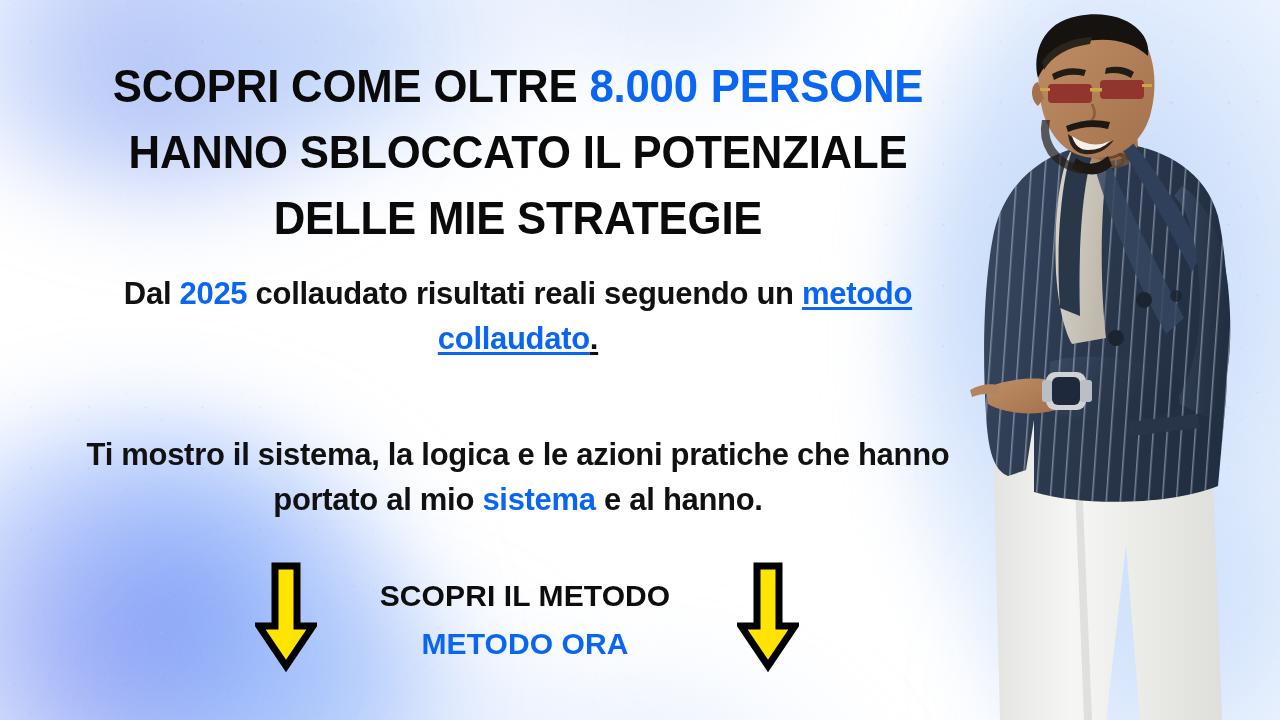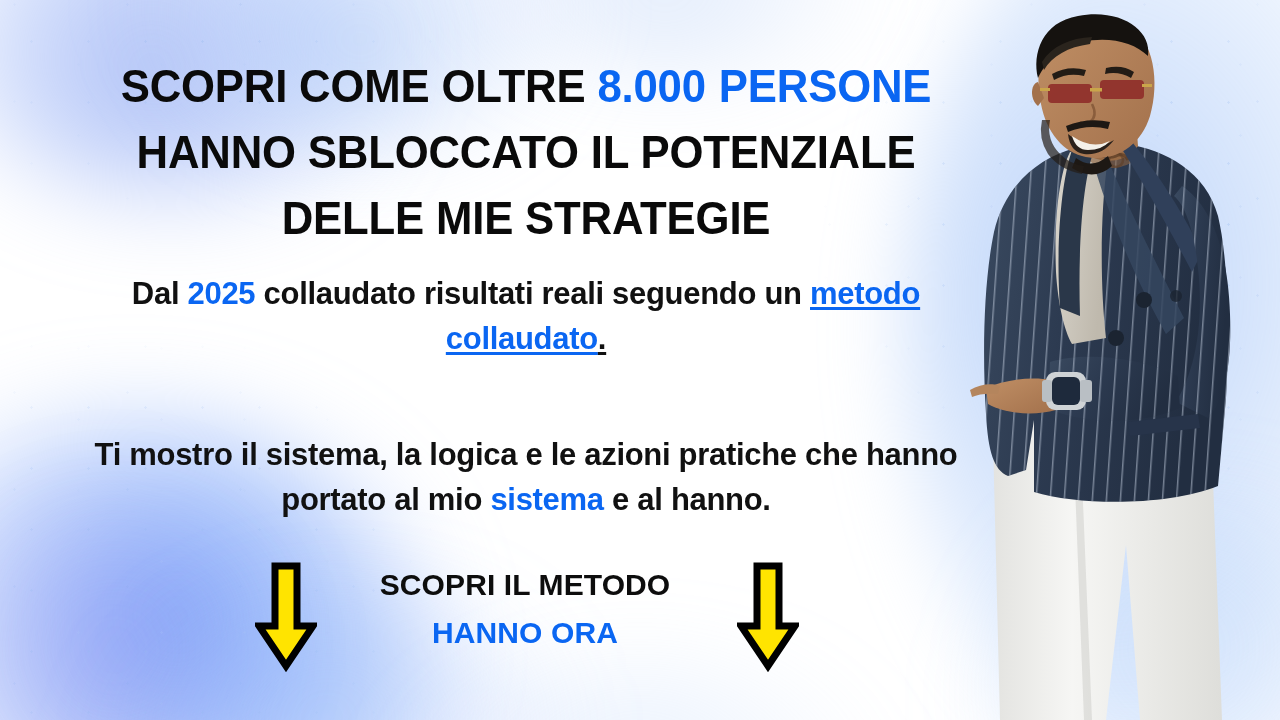--- a/index.html
+++ b/index.html
@@ -56,21 +56,21 @@
     -webkit-mask-image: radial-gradient(ellipse 420px 340px at 1160px 230px, #000 0%, rgba(0,0,0,.65) 55%, transparent 85%),
                         radial-gradient(ellipse 380px 330px at 130px 600px, #000 0%, rgba(0,0,0,.55) 58%, transparent 86%),
                         radial-gradient(ellipse 360px 230px at 190px 40px, #000 0%, transparent 85%);
             mask-image: radial-gradient(ellipse 420px 340px at 1160px 230px, #000 0%, rgba(0,0,0,.65) 55%, transparent 85%),
                         radial-gradient(ellipse 380px 330px at 130px 600px, #000 0%, rgba(0,0,0,.55) 58%, transparent 86%),
                         radial-gradient(ellipse 360px 230px at 190px 40px, #000 0%, transparent 85%);
   }
 
   
   #copy {
-    position:absolute; left:16px; top:0; width:1020px; height:704px;
+    position:absolute; left:8px; top:0; width:1020px; height:704px;
     z-index:5; text-align:center;
   }
 
   .headline {
     position:absolute; left:0; width:1020px;
     font-family:"Liberation Sans Narrow","Liberation Sans", sans-serif;
     font-weight:700;
     font-size:47px;
     line-height:1.0;
     letter-spacing:-.2px;
@@ -112,21 +112,21 @@
   
   #cta {
     position:absolute; left:255px; top:556px; width:540px; height:118px;
     z-index:6;
   }
   .cta-text-wrap {
     position:absolute; left:85px; top:0; width:370px; text-align:center;
   }
   .cta-line-1 {
     font-weight:700; font-size:30px; color:#0d0d0d;
-    letter-spacing:.1px; line-height:1.25; margin-top:10px;
+    letter-spacing:.1px; line-height:1.25; margin-top:21px;
   }
   .cta-line-2 {
     font-weight:700; font-size:30px; color:#0a66f2;
     letter-spacing:.1px; line-height:1.25; margin-top:10px;
   }
   .arrow { position:absolute; top:4px; width:62px; height:112px; }
   .arrow-left  { left:0px; }
   .arrow-right { right:-4px; }
 
   
@@ -303,21 +303,21 @@
   </div>
 
   <div id="cta">
 
     <svg class="arrow arrow-left" viewBox="0 0 62 112" xmlns="http://www.w3.org/2000/svg">
       <path d="M20 6 L42 6 L42 66 L58 66 L31 106 L4 66 L20 66 Z" fill="#ffe400" stroke="#000000" stroke-width="7" stroke-linejoin="miter"></path>
     </svg>
 
     <div class="cta-text-wrap">
       <div class="cta-line-1">SCOPRI IL METODO</div>
-      <div class="cta-line-2">HANNO ORA</div>
+      <div class="cta-line-2">METODO ORA</div>
     </div>
 
     <svg class="arrow arrow-right" viewBox="0 0 62 112" xmlns="http://www.w3.org/2000/svg">
       <path d="M20 6 L42 6 L42 66 L58 66 L31 106 L4 66 L20 66 Z" fill="#ffe400" stroke="#000000" stroke-width="7" stroke-linejoin="miter"></path>
     </svg>
   </div>
 
 </div>
 
 </body></html>

